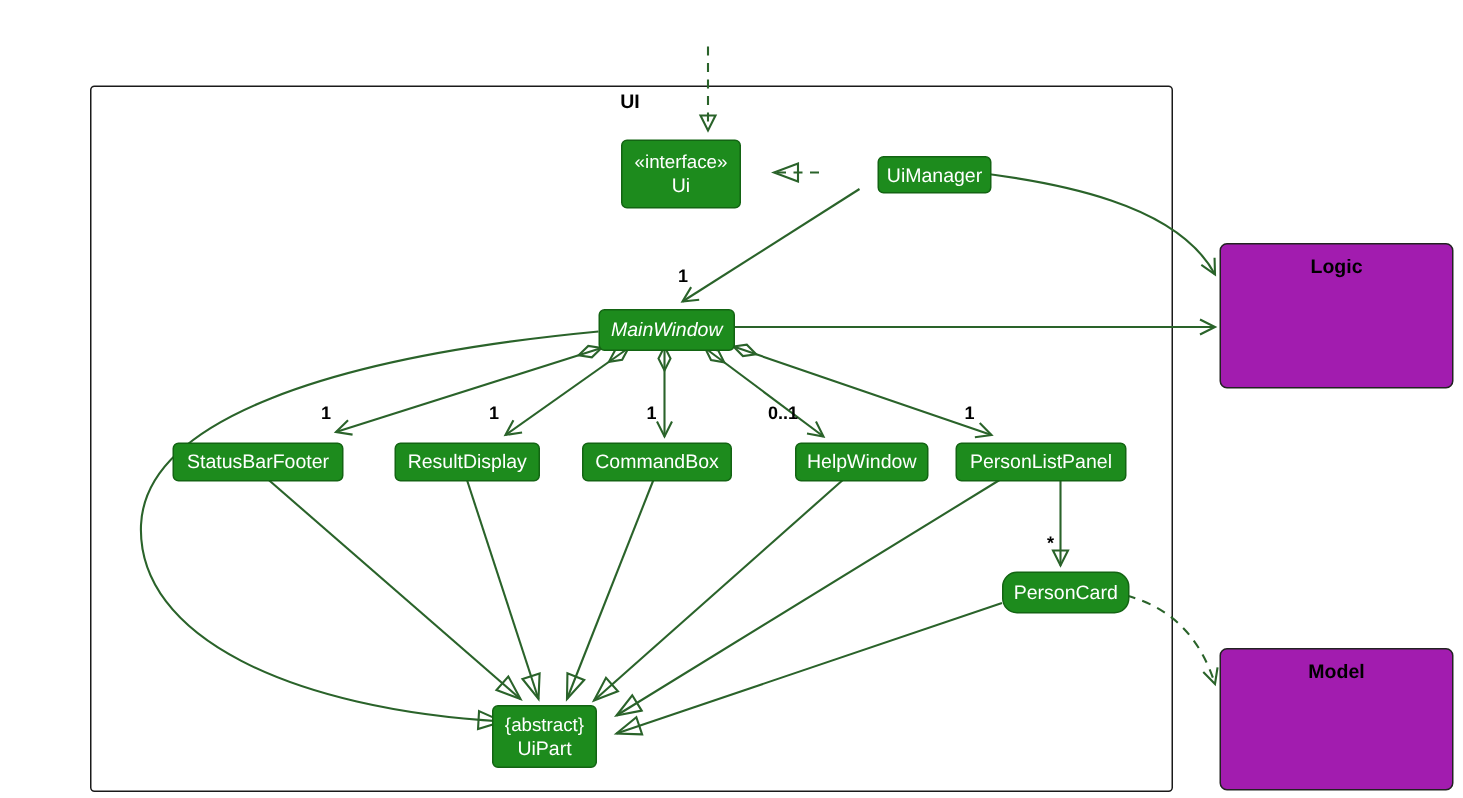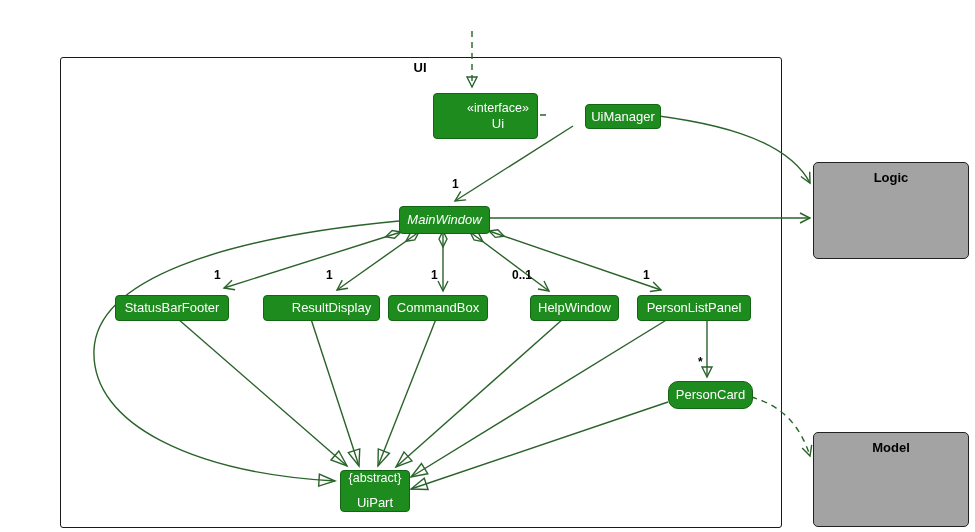--- a/index.html
+++ b/index.html
@@ -16,21 +16,21 @@
   }
   .frame{
     position:absolute;left:60px;top:57px;width:720px;height:469px;
     border:1.5px solid var(--frame-border);border-radius:3px;background:#ffffff;
   }
   .frame-label{
     position:absolute;left:398px;top:60px;width:44px;text-align:center;
     font-size:13px;font-weight:bold;color:var(--label);
   }
   .pkg{
-    position:absolute;background:#a3a3a3;border:1.5px solid #222222;
+    position:absolute;background:#a21caf;border:1.5px solid #222222;
     border-radius:5px;text-align:center;
   }
   .pkg-title{display:block;margin-top:7px;font-size:13px;font-weight:bold;color:var(--label);}
   .pkg-logic{left:813px;top:162px;width:154px;height:95px;}
   .pkg-model{left:813px;top:432px;width:154px;height:93px;}
   .edges{position:absolute;left:0;top:0;width:975px;height:532px;}
   .edges path{stroke:var(--edge);stroke-width:1.4;fill:none;}
   .edges path.dashed{stroke-dasharray:6 5;}
   .cls{
     position:absolute;display:flex;flex-direction:column;align-items:center;justify-content:center;
@@ -95,58 +95,58 @@
 
     <path d="M399,221 C220,238 97,280 94,350 C91,425 195,473 335,481" marker-end="url(#tri)"></path>
     <path d="M178,319 L347,466" marker-end="url(#tri)"></path>
     <path d="M311,319 L359,466" marker-end="url(#tri)"></path>
     <path d="M436,319 L378,466" marker-end="url(#tri)"></path>
     <path d="M563,319 L396,467" marker-end="url(#tri)"></path>
     <path d="M668,319 L411,477" marker-end="url(#tri)"></path>
     <path d="M668,402 L411,489" marker-end="url(#tri)"></path>
   </svg>
 
-  <div class="cls" style="left:433px;top:93px;width:78px;height:44px;padding-left:25px;">
+  <div class="cls" style="left:414px;top:93px;width:78px;height:44px;">
     <span class="stereo">«interface»</span>
     <span>Ui</span>
   </div>
 
   <div class="cls" style="left:548px;top:104px;width:74px;height:23px;margin-left:37px;">
     <span>UiManager</span>
   </div>
 
   <div class="cls" style="left:399px;top:206px;width:89px;height:26px;font-style:italic;">
     <span>MainWindow</span>
   </div>
 
   <div class="cls" style="left:115px;top:295px;width:112px;height:24px;">
     <span>StatusBarFooter</span>
   </div>
 
-  <div class="cls" style="left:263px;top:295px;width:95px;height:24px;padding-left:20px;">
+  <div class="cls" style="left:263px;top:295px;width:95px;height:24px;">
     <span>ResultDisplay</span>
   </div>
 
   <div class="cls" style="left:388px;top:295px;width:98px;height:24px;">
     <span>CommandBox</span>
   </div>
 
   <div class="cls" style="left:530px;top:295px;width:87px;height:24px;">
     <span>HelpWindow</span>
   </div>
 
   <div class="cls" style="left:637px;top:295px;width:112px;height:24px;">
     <span>PersonListPanel</span>
   </div>
 
   <div class="cls" style="left:668px;top:381px;width:83px;height:26px;border-radius:10px;">
     <span>PersonCard</span>
   </div>
 
-  <div class="cls" style="left:340px;top:470px;width:68px;height:40px;justify-content:space-between;">
+  <div class="cls" style="left:328px;top:470px;width:68px;height:40px;">
     <span class="stereo">{abstract}</span>
     <span>UiPart</span>
   </div>
 
   <span class="mult" style="left:452px;top:177px;">1</span>
   <span class="mult" style="left:214px;top:268px;">1</span>
   <span class="mult" style="left:326px;top:268px;">1</span>
   <span class="mult" style="left:431px;top:268px;">1</span>
   <span class="mult" style="left:512px;top:268px;">0..1</span>
   <span class="mult" style="left:643px;top:268px;">1</span>

